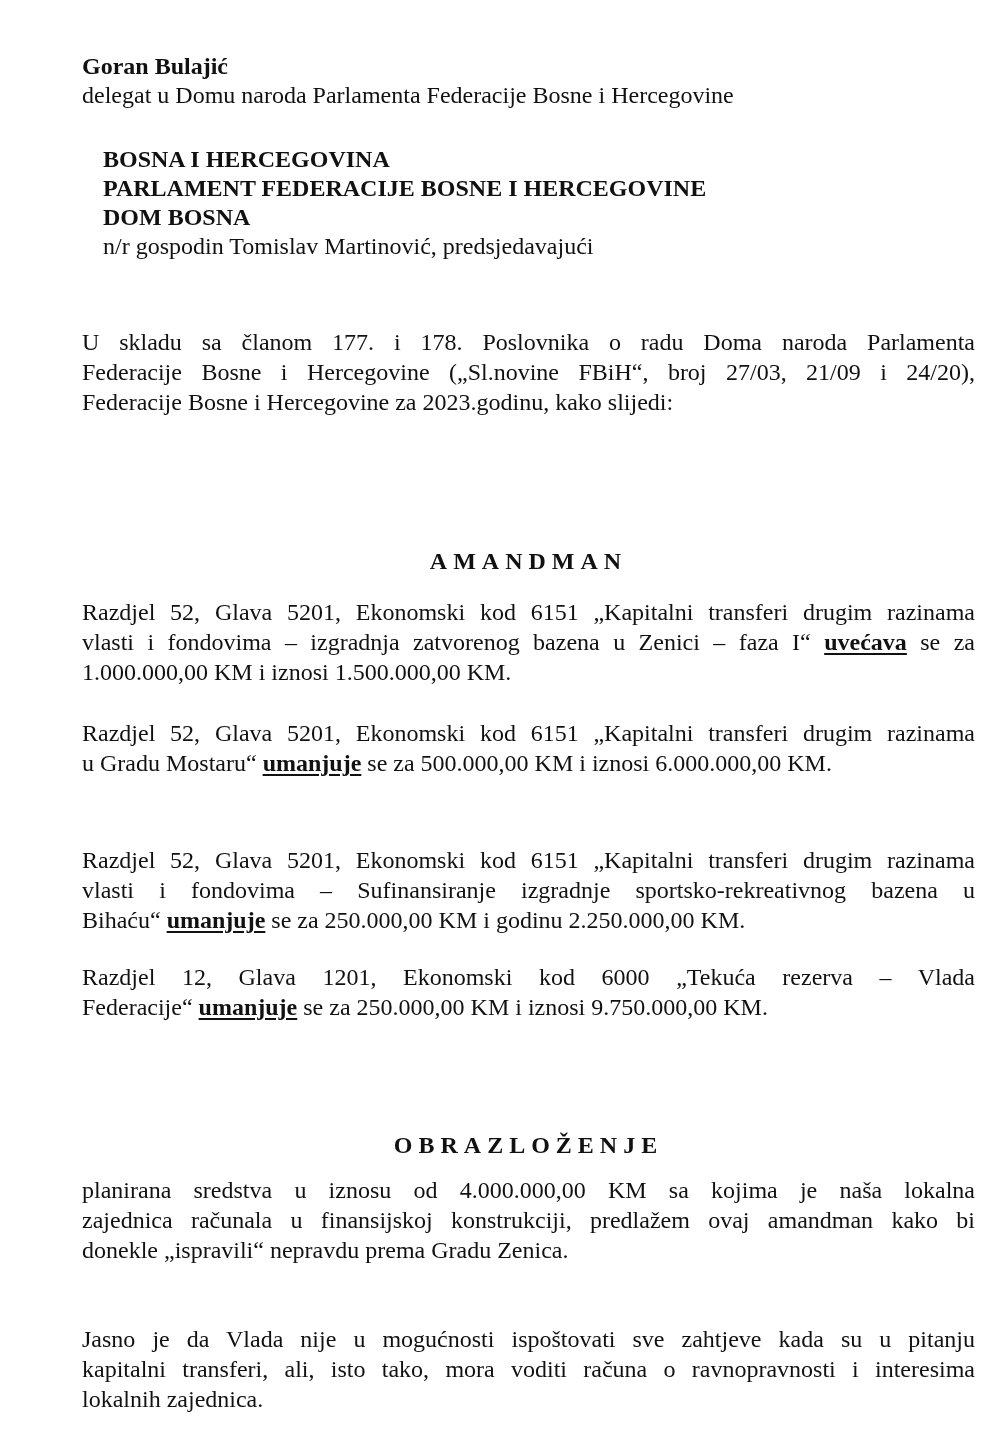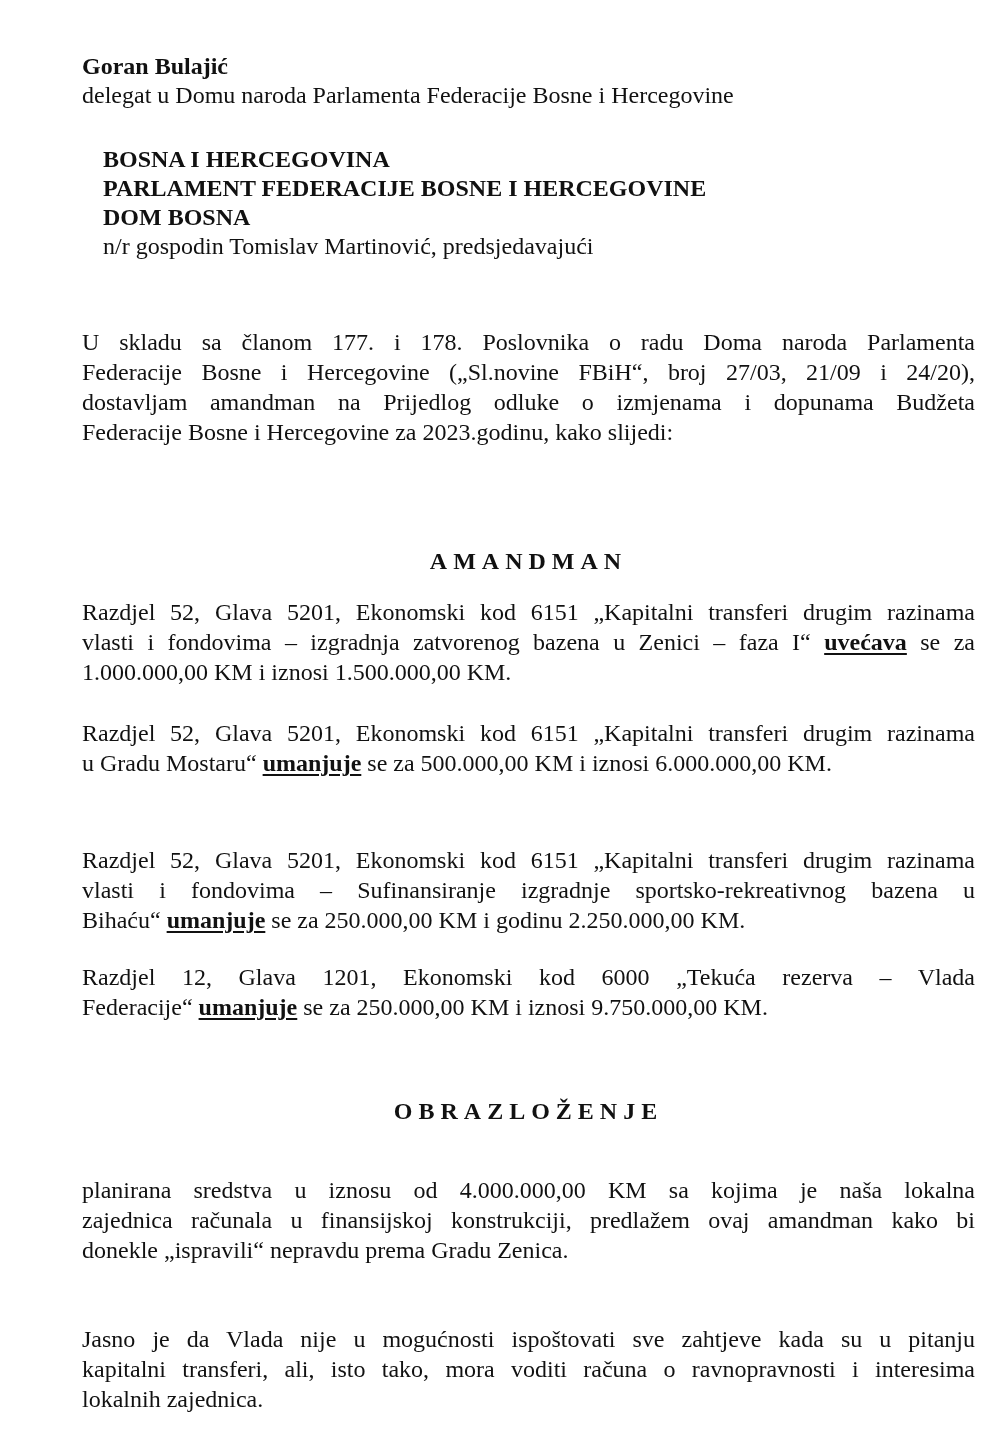--- a/index.html
+++ b/index.html
@@ -31,21 +31,20 @@
   <div class="hdr" style="top:145px;margin-left:21px;">
     <div class="line bold">BOSNA I HERCEGOVINA</div>
     <div class="line bold">PARLAMENT FEDERACIJE BOSNE I HERCEGOVINE</div>
     <div class="line bold">DOM BOSNA</div>
     <div class="line">n/r gospodin Tomislav Martinović, predsjedavajući</div>
   </div>
 
   <div class="para" style="top:327px;">
     <span class="jl">U skladu sa članom 177. i 178. Poslovnika o radu Doma naroda Parlamenta</span>
     <span class="jl">Federacije Bosne i Hercegovine („Sl.novine FBiH“, broj 27/03, 21/09 i 24/20),</span>
-    <span class="jl">dostavljam amandman na Prijedlog odluke o izmjenama i dopunama Budžeta</span>
     <span class="ll">Federacije Bosne i Hercegovine za 2023.godinu, kako slijedi:</span>
   </div>
 
   <div class="title" style="top:508px;">AMANDMAN</div>
 
   <div class="para" style="top:597px;">
     <span class="jl">Razdjel 52, Glava 5201, Ekonomski kod 6151 „Kapitalni transferi drugim razinama</span>
     <span class="jl"><span>vlasti i fondovima – izgradnja zatvorenog bazena u Zenici – faza I“ </span><span class="kw">uvećava</span><span> se za</span></span>
     <span class="ll">1.000.000,00 KM i iznosi 1.500.000,00 KM.</span>
   </div>
@@ -59,21 +58,21 @@
     <span class="jl">Razdjel 52, Glava 5201, Ekonomski kod 6151 „Kapitalni transferi drugim razinama</span>
     <span class="jl">vlasti i fondovima – Sufinansiranje izgradnje sportsko-rekreativnog bazena u</span>
     <span class="ll"><span>Bihaću“ </span><span class="kw">umanjuje</span><span> se za 250.000,00 KM i godinu 2.250.000,00 KM.</span></span>
   </div>
 
   <div class="para" style="top:962px;">
     <span class="jl">Razdjel 12, Glava 1201, Ekonomski kod 6000 „Tekuća rezerva – Vlada</span>
     <span class="ll"><span>Federacije“ </span><span class="kw">umanjuje</span><span> se za 250.000,00 KM i iznosi 9.750.000,00 KM.</span></span>
   </div>
 
-  <div class="title" style="top:1058px;font-family:Liberation Serif, serif;">OBRAZLOŽENJE</div>
+  <div class="title" style="top:1092px;font-family:Liberation Serif, serif;">OBRAZLOŽENJE</div>
 
   <div class="para" style="top:1175px;">
     <span class="jl">planirana sredstva u iznosu od 4.000.000,00 KM sa kojima je naša lokalna</span>
     <span class="jl">zajednica računala u finansijskoj konstrukciji, predlažem ovaj amandman kako bi</span>
     <span class="ll">donekle „ispravili“ nepravdu prema Gradu Zenica.</span>
   </div>
 
   <div class="para" style="top:1324px;">
     <span class="jl">Jasno je da Vlada nije u mogućnosti ispoštovati sve zahtjeve kada su u pitanju</span>
     <span class="jl">kapitalni transferi, ali, isto tako, mora voditi računa o ravnopravnosti i interesima</span>

